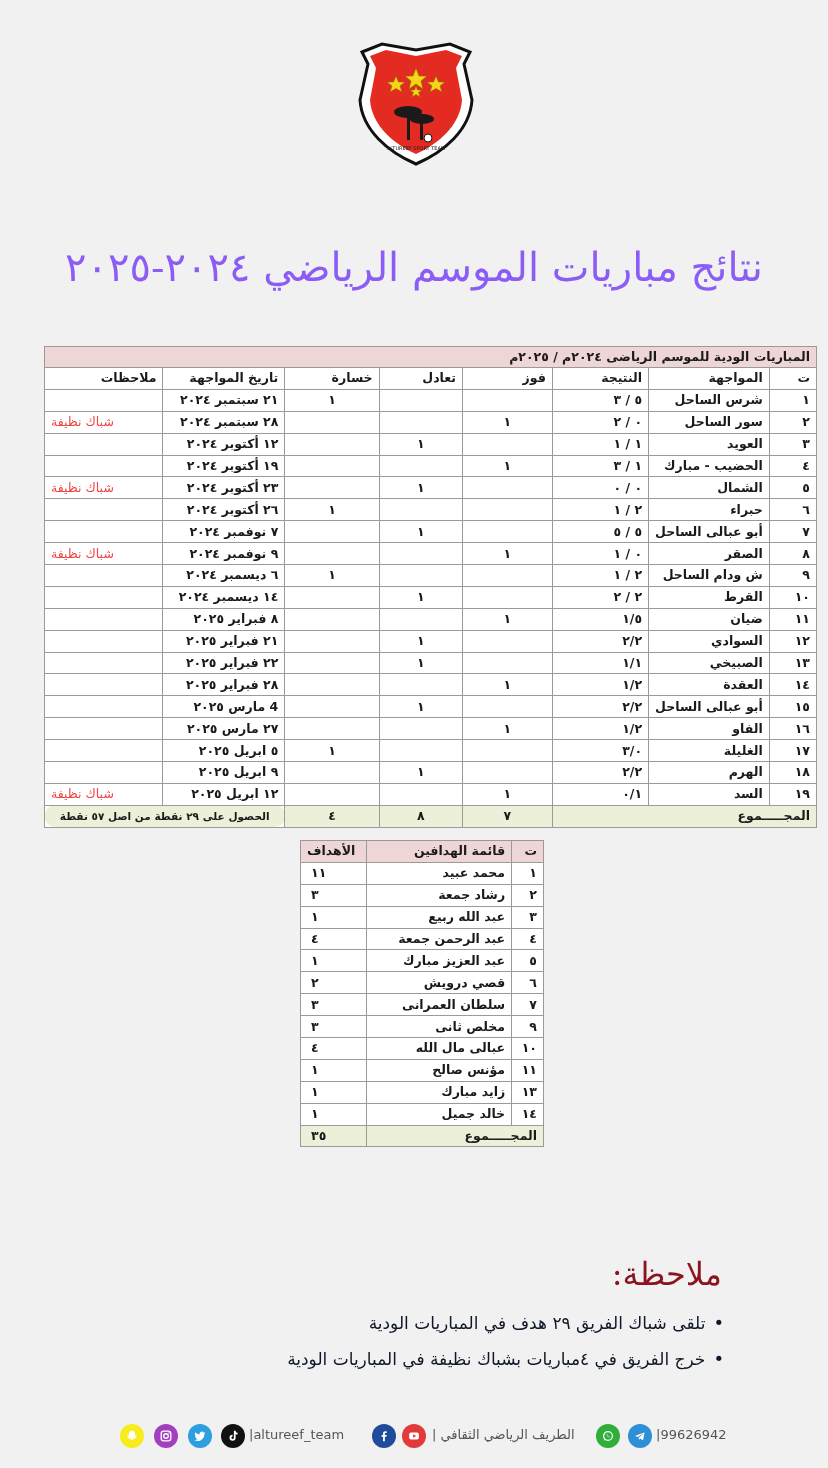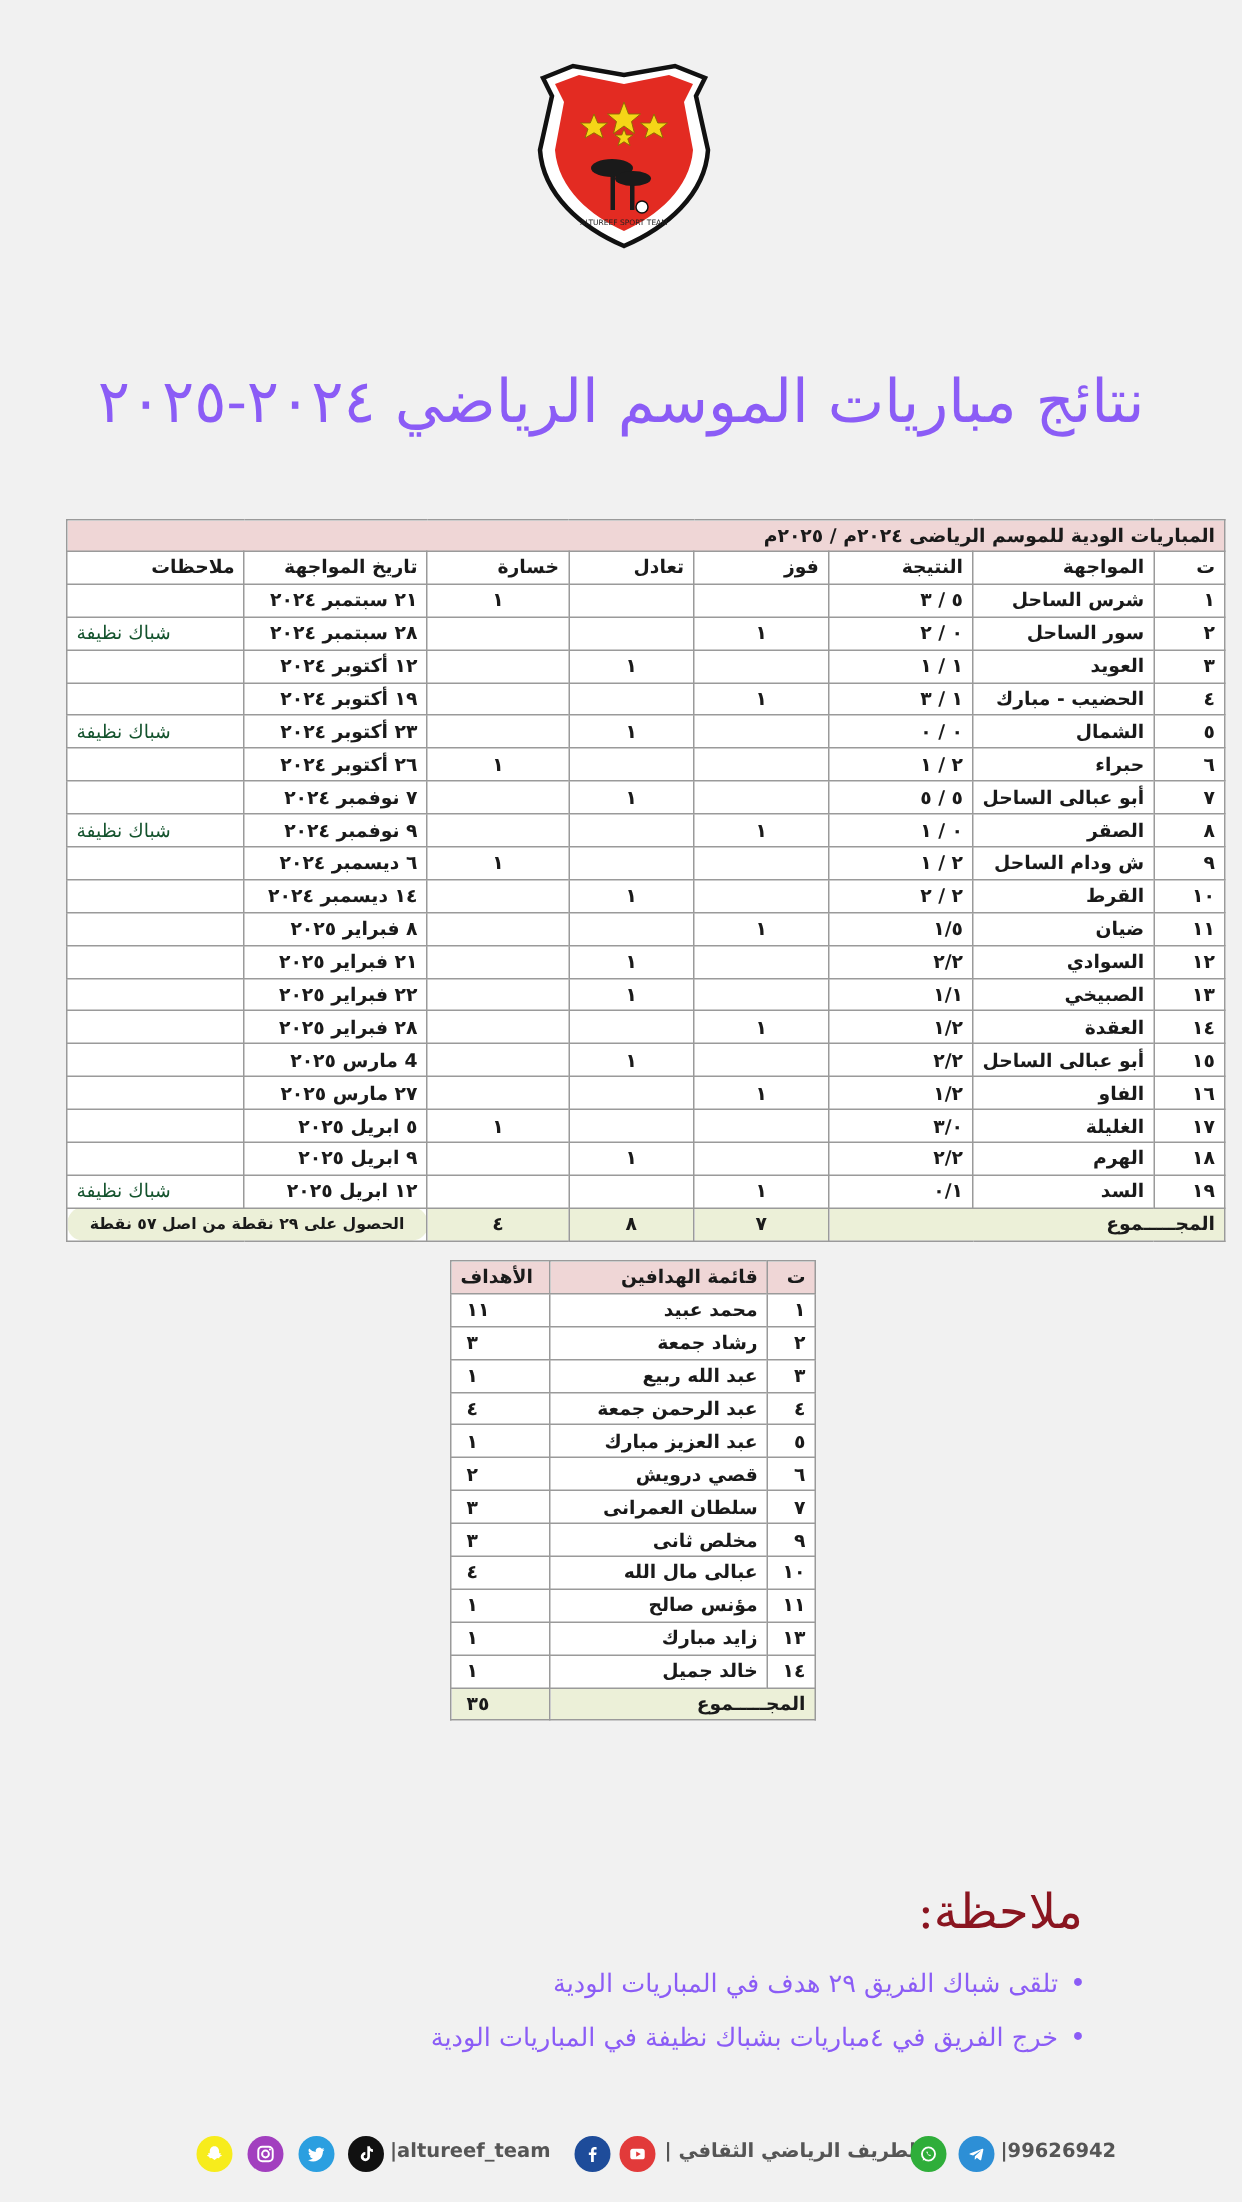--- a/index.html
+++ b/index.html
@@ -16,41 +16,41 @@
 
   table { border-collapse: collapse; direction: rtl; font-family: "DejaVu Sans", sans-serif; }
   td, th { border: 1px solid #9a9a9a; font-size: 12.5px; font-weight: bold; height: 21.9px; line-height: 20px; padding: 0 6px; white-space: nowrap; overflow: hidden; }
   th { font-weight: bold; }
 
   .results-table { position: absolute; left: 44px; top: 346px; width: 773px; background: #fff; }
   .results-table .caption-cell { background: #efd6d6; text-align: right; height: 21px; font-size: 12.5px; }
   .results-table .hdr th { background: #fff; text-align: right; }
   .results-table td.num { text-align: right; }
   .results-table td.result { text-align: right; direction: rtl; margin-left: 16px; }
-  .results-table td.notes { color: #14532d; font-weight: normal; text-align: left; }
+  .results-table td.notes { color: #ef4444; font-weight: normal; text-align: left; }
   .results-table td.center { text-align: center; }
   .results-table tr.total td { background: #ecf0d8; }
   .results-table td.total-label { text-align: right; }
   .results-table td.summary { font-size: 10.5px; text-align: center; border-radius: 10px; }
 
   .scorers-table { position: absolute; left: 300px; top: 840px; width: 244px; background: #fff; }
   .scorers-table .hdr th { background: #efd6d6; text-align: right; }
   .scorers-table .hdr th.goals-h { text-align: left; }
   .scorers-table td.goals { text-align: left; padding-left: 10px; }
   .scorers-table tr.total td { background: #ecf0d8; }
 
   .note-heading {
     position: absolute; right: 106px; top: 1255px; font-family: "DejaVu Serif", serif;
     font-size: 32px; color: #8a1520; direction: rtl;
   }
   .note-list { position: absolute; right: 104px; top: 1312px; direction: rtl; list-style: none; }
-  .note-list li { font-size: 17px; color: #8b5cf6; margin-bottom: 15px; white-space: nowrap; }
+  .note-list li { font-size: 17px; color: #0f172a; margin-bottom: 15px; white-space: nowrap; }
   .note-list li::before { content: "\2022"; margin-left: 8px; font-size: 18px; }
 
-  .footer { position: absolute; top: 1424px; left: 15px; width: 728px; height: 28px; font-weight: bold; }
+  .footer { position: absolute; top: 1424px; left: 4px; width: 728px; height: 28px; }
   .social { position: absolute; top: 0; width: 24px; height: 24px; border-radius: 50%; display: flex; align-items: center; justify-content: center; }
   .social svg { width: 14px; height: 14px; }
   .footer-text { position: absolute; top: 3px; font-size: 13px; color: #555; white-space: nowrap; }
 </style>
 </head>
 <body>
 
 <svg class="logo" viewBox="0 0 128 126">
   <path d="M10 12 L30 4 L64 10 L98 4 L118 12 L112 24 L120 60 C118 90 92 112 64 124 C36 112 10 90 8 60 L16 24 Z" fill="#fff" stroke="#111" stroke-width="3"></path>
   <path d="M18 16 L34 10 L64 16 L94 10 L110 16 L104 28 L110 60 C108 86 86 104 64 114 C42 104 20 86 18 60 L24 28 Z" fill="#e32b22"></path>

